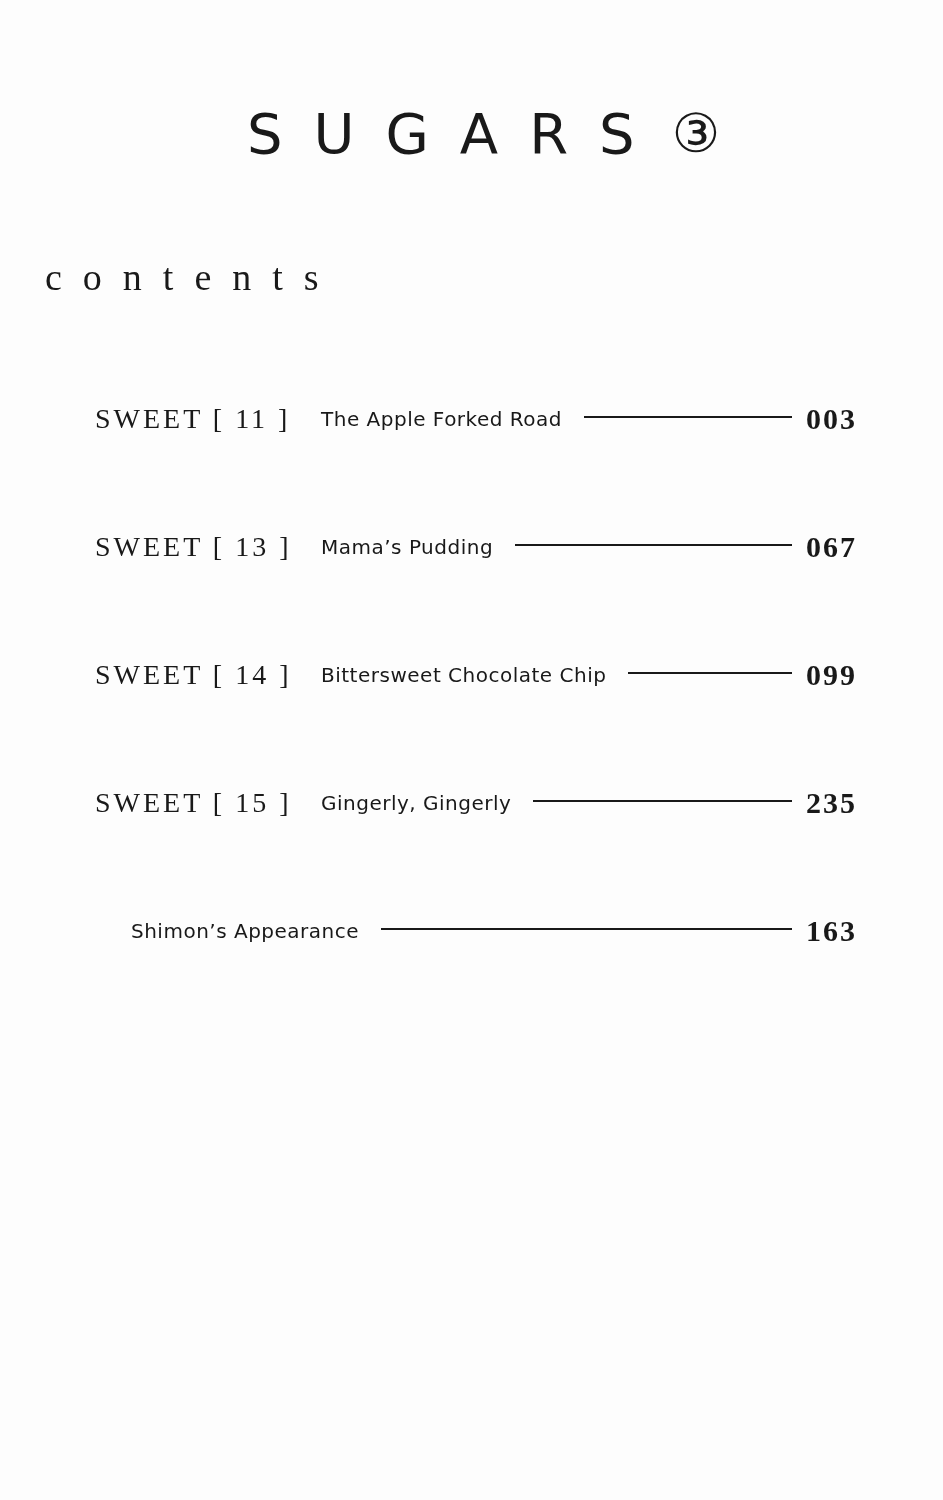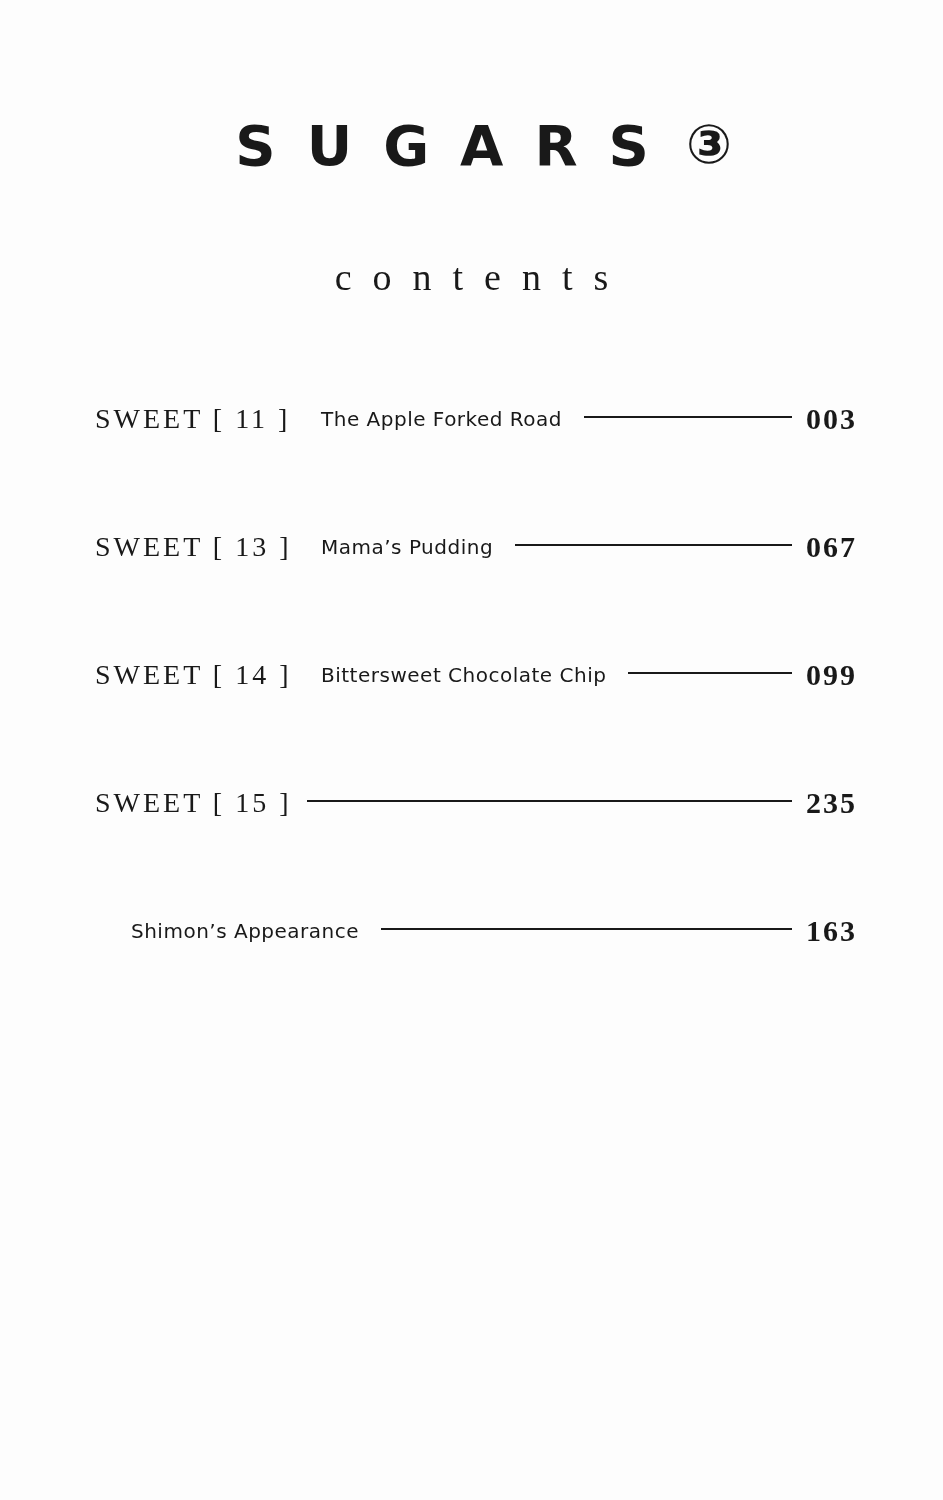--- a/index.html
+++ b/index.html
@@ -8,52 +8,52 @@
     position: relative;
     width: 943px;
     height: 1500px;
     margin: 0 auto;
     background: #fdfdfd;
     color: #191919;
     overflow: hidden;
   }
   .series-title {
     position: absolute;
-    top: 118px;
+    top: 106px;
     left: 0;
     right: 0;
     display: flex;
     justify-content: center;
-    align-items: flex-start;
+    align-items: center;
     font-family: "DejaVu Sans", sans-serif;
     font-size: 56px;
-    font-weight: 700;
+    font-weight: 400;
     line-height: 1;
   }
   .series-title .letters {
     letter-spacing: 31px;
     padding-left: 24px; 
     white-space: pre;
   }
   .series-title .volume {
     margin-left: 6px;
     font-size: 54px;
   }
   .contents-heading {
     position: absolute;
     top: 258px;
     left: 0;
     right: 0;
-    text-align: center;
     font-family: "Liberation Serif", serif;
     font-size: 38px;
     line-height: 1;
     letter-spacing: 21px;
     text-indent: 21px;
     white-space: pre;
+    padding-left: 24px;
   }
   .toc {
     position: absolute;
     top: 355px;
     left: 95px;
     right: 88px;
     list-style: none;
   }
   .toc-row {
     height: 128px;
@@ -124,20 +124,21 @@
 
     <li class="toc-row">
       <span class="entry-label">SWEET [ 14 ]</span>
       <span class="entry-title">Bittersweet Chocolate Chip</span>
       <span class="leader-line"></span>
       <span class="entry-page">099</span>
     </li>
 
     <li class="toc-row">
       <span class="entry-label">SWEET [ 15 ]</span>
+      <span class="entry-title">Gingerly, Gingerly</span>
       <span class="leader-line"></span>
       <span class="entry-page">235</span>
     </li>
 
     <li class="toc-row">
       <span class="entry-title">Shimon’s Appearance</span>
       <span class="leader-line"></span>
       <span class="entry-page">163</span>
     </li>
 

